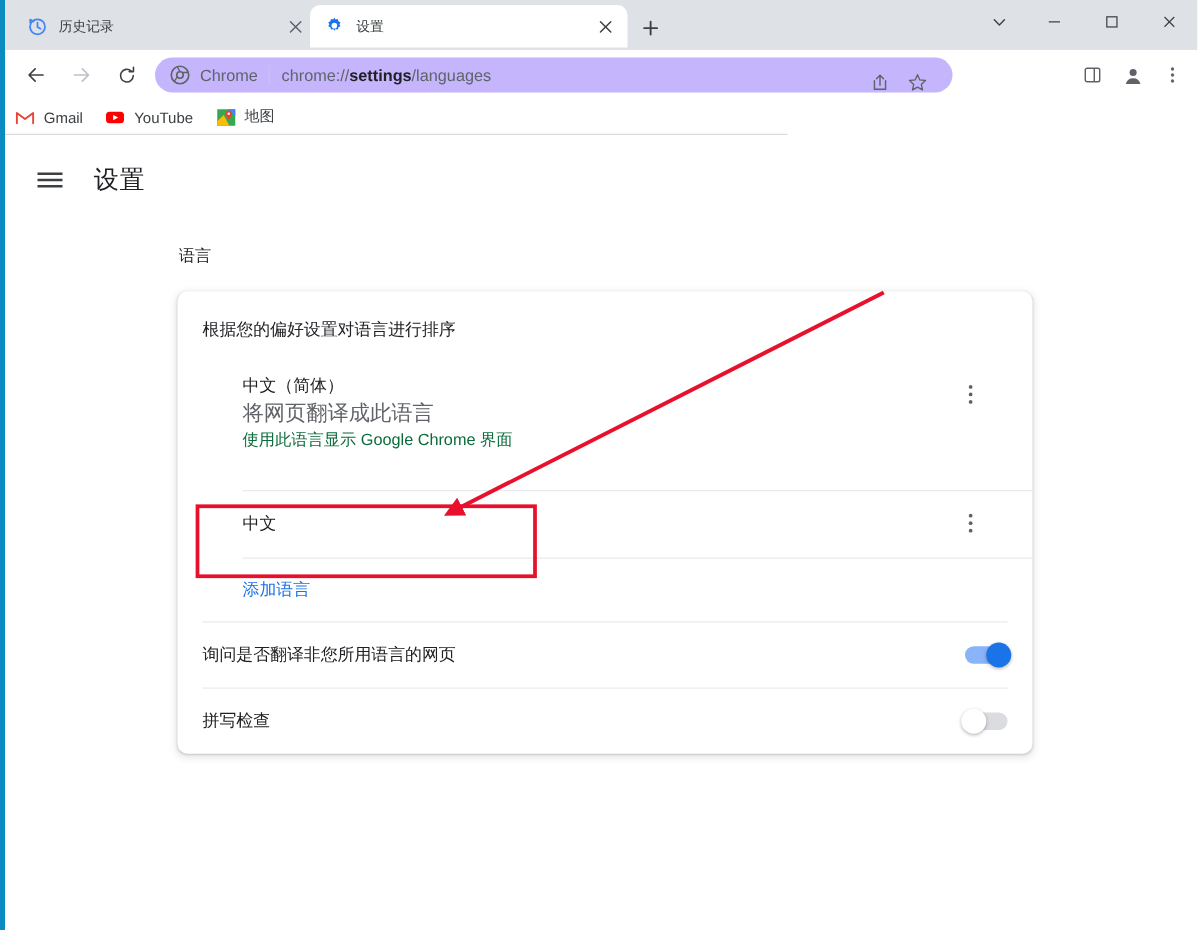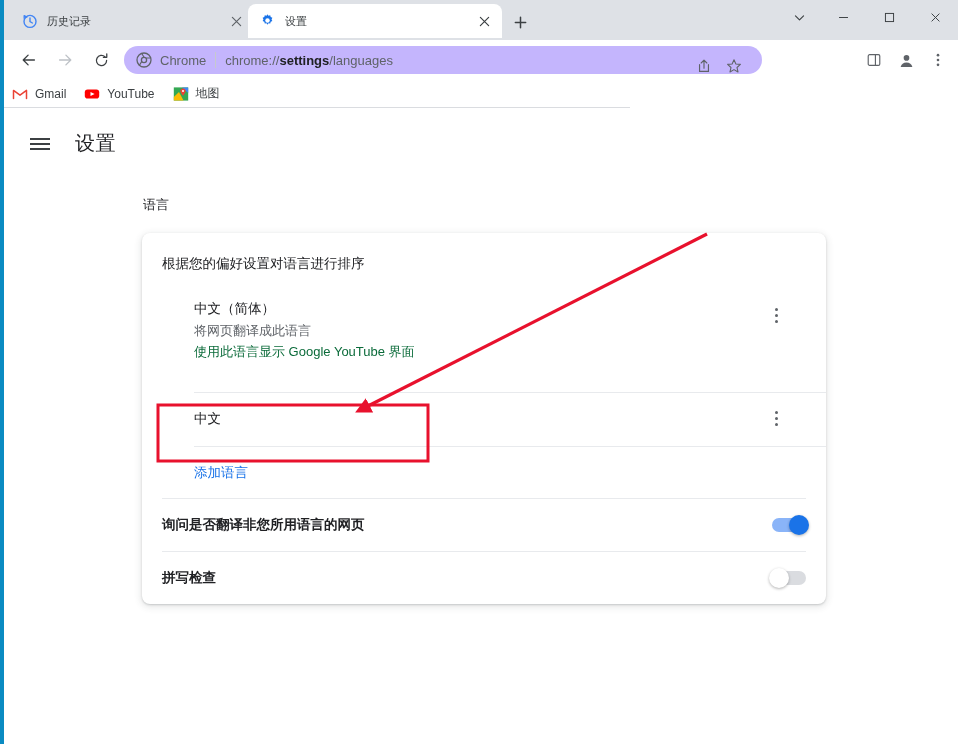--- a/index.html
+++ b/index.html
@@ -142,39 +142,39 @@
     padding: 22px 20px 14px 20px; font-size: 13.5px; color: #202124;
   }
   .lang-row {
     position: relative; display: flex; align-items: flex-start;
     padding: 12px 20px 14px 52px; min-height: 56px;
     border-top: 1px solid #e8eaed; margin-left: 52px; padding-left: 0;
   }
   .lang-row.first { border-top: none; }
   .lang-col { flex: 1 1 auto; }
   .lang-name { font-size: 13.5px; color: #202124; line-height: 20px; }
-  .lang-sub { font-size: 13px; color: #5f6368; line-height: 20px; margin-top: 2px; }
+  .lang-sub { font-size: 17px; color: #5f6368; line-height: 20px; margin-top: 2px; }
   .lang-link-green { font-size: 13px; color: #0b6b3a; line-height: 20px; margin-top: 1px; }
   .kebab {
     width: 24px; height: 24px; margin-right: 18px; margin-top: 4px;
     display: flex; flex-direction: column; align-items: center; justify-content: center;
     flex: 0 0 24px;
   }
   .kebab span {
     width: 3px; height: 3px; border-radius: 50%; background: #5f6368; margin: 1.5px 0;
   }
   .add-lang-row {
     border-top: 1px solid #e8eaed; margin-left: 52px;
     padding: 16px 0 16px 0;
   }
   .add-lang-link { font-size: 13.5px; color: #1a73e8; display: inline-block; }
 
   .pref-row {
     display: flex; align-items: center;
-    border-top: 1px solid #e8eaed; margin: 0 20px; padding: 16px 0; font-weight: bold;
+    border-top: 1px solid #e8eaed; margin: 0 20px; padding: 16px 0;
   }
   .pref-row .txt { flex: 1 1 auto; }
   .pref-title { font-size: 13.5px; color: #202124; line-height: 20px; }
   .pref-sub { font-size: 13px; color: #5f6368; line-height: 20px; margin-top: 2px; }
   .toggle { position: relative; width: 34px; height: 14px; flex: 0 0 34px; }
   .toggle .track { position: absolute; inset: 0; border-radius: 7px; }
   .toggle .knob {
     position: absolute; top: -3px; width: 20px; height: 20px; border-radius: 50%;
     box-shadow: 0 1px 3px rgba(0,0,0,.3);
   }
@@ -371,21 +371,21 @@
     <div class="section-label">语言</div>
 
     <div class="card">
 
       <div class="card-heading">根据您的偏好设置对语言进行排序</div>
 
       <div class="lang-row first">
         <div class="lang-col">
           <div class="lang-name">中文（简体）</div>
           <div class="lang-sub">将网页翻译成此语言</div>
-          <div class="lang-link-green">使用此语言显示 Google YouTube 界面</div>
+          <div class="lang-link-green">使用此语言显示 Google Chrome 界面</div>
         </div>
         <div class="kebab">
           <span></span>
             <span></span>
             <span></span>
         </div>
       </div>
 
       <div class="lang-row" style="align-items:center; min-height:54px;margin-top:16px;">
         <div class="lang-col">

